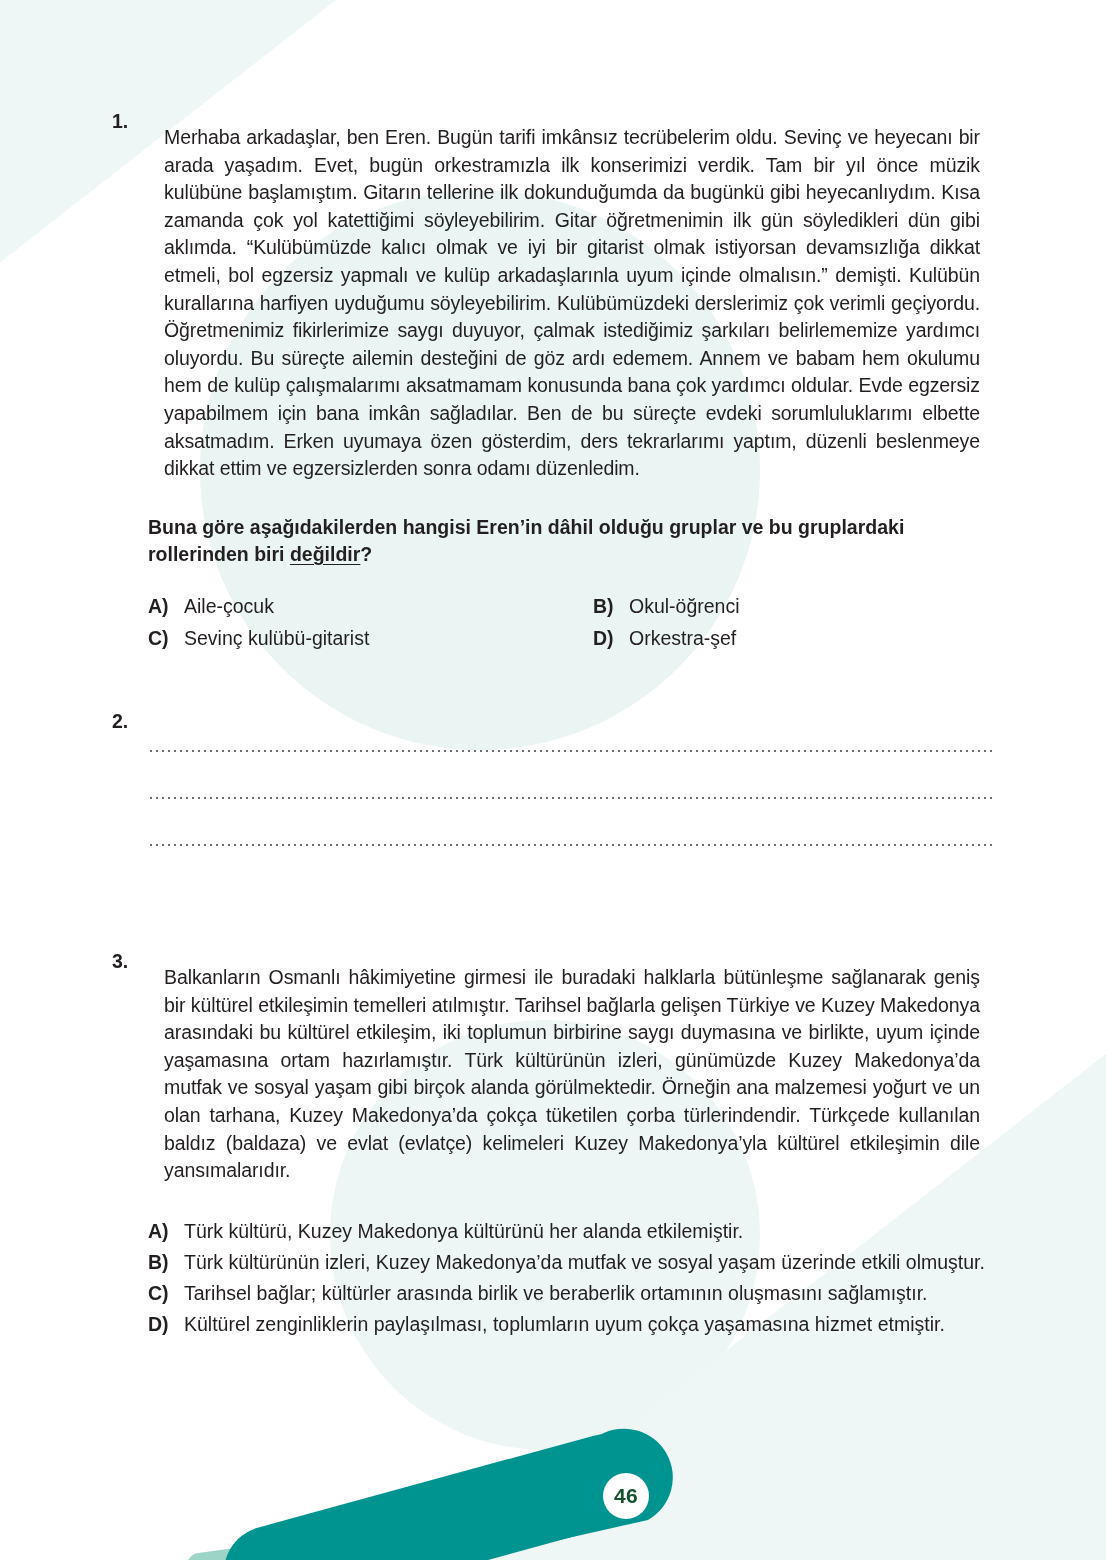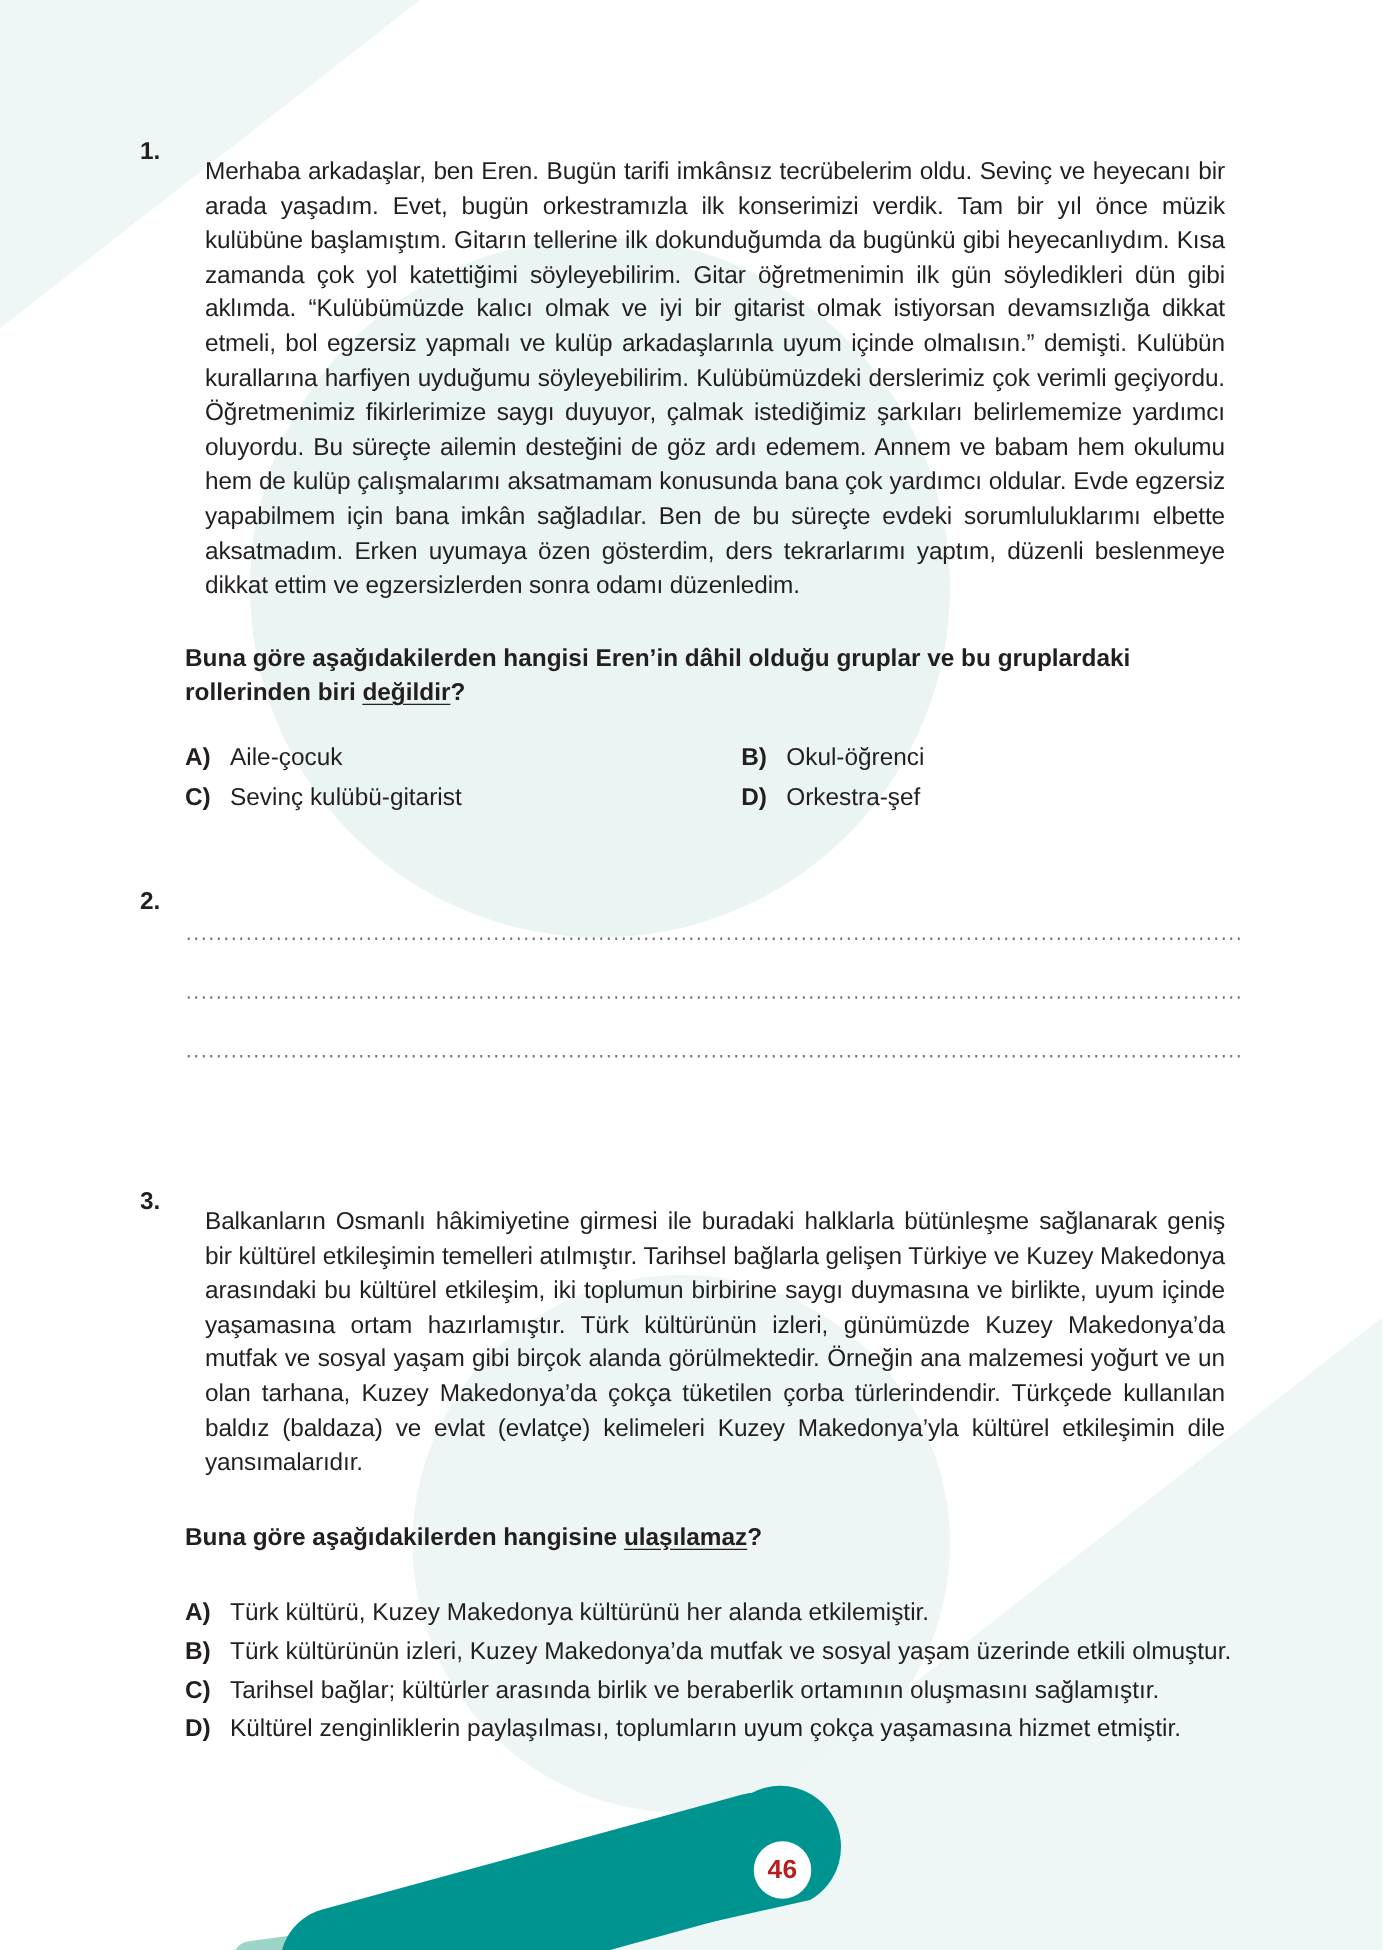--- a/index.html
+++ b/index.html
@@ -191,21 +191,21 @@
     top: 1473px;
     width: 46px;
     height: 46px;
     border-radius: 50%;
     background: #ffffff;
     display: flex;
     align-items: center;
     justify-content: center;
     font-size: 21px;
     font-weight: bold;
-    color: #b91c1c;
+    color: #14532d;
     z-index: 4;
     letter-spacing: 0.3px;
   }
 </style>
 </head>
 <body>
 
 <div class="page">
 
   <div class="bg-layer">
@@ -261,21 +261,20 @@
         </div>
       </div>
     </div>
 
     <div class="q-block" style="top:948px;">
       <div class="q-row">
         <div class="q-num">3.</div>
         <div class="q-body">
           <p class="passage">Balkanların Osmanlı hâkimiyetine girmesi ile buradaki halklarla bütünleşme sağlanarak geniş bir kültürel etkileşimin temelleri atılmıştır. Tarihsel bağlarla gelişen Türkiye ve Kuzey Makedonya arasındaki bu kültürel etkileşim, iki toplumun birbirine saygı duymasına ve birlikte, uyum içinde yaşamasına ortam hazırlamıştır. Türk kültürünün izleri, günümüzde Kuzey Makedonya’da mutfak ve sosyal yaşam gibi birçok alanda görülmektedir. Örneğin ana malzemesi yoğurt ve un olan tarhana, Kuzey Makedonya’da çokça tüketilen çorba türlerindendir. Türkçede kullanılan baldız (baldaza) ve evlat (evlatçe) kelimeleri Kuzey Makedonya’yla kültürel etkileşimin dile yansımalarıdır.</p>
 
-          <p class="prompt" style="margin-top:32px;"><span>Buna göre aşağıdakilerden hangisine </span><span class="u">ulaşılamaz</span><span>?</span></p>
 
           <div class="opts-1col" style="margin-top:32px;">
             <div class="opt">
               <span class="opt-letter">A)</span>
               <span class="opt-text">Türk kültürü, Kuzey Makedonya kültürünü her alanda etkilemiştir.</span>
             </div>
             <div class="opt">
               <span class="opt-letter">B)</span>
               <span class="opt-text">Türk kültürünün izleri, Kuzey Makedonya’da mutfak ve sosyal yaşam üzerinde etkili olmuştur.</span>
             </div>

